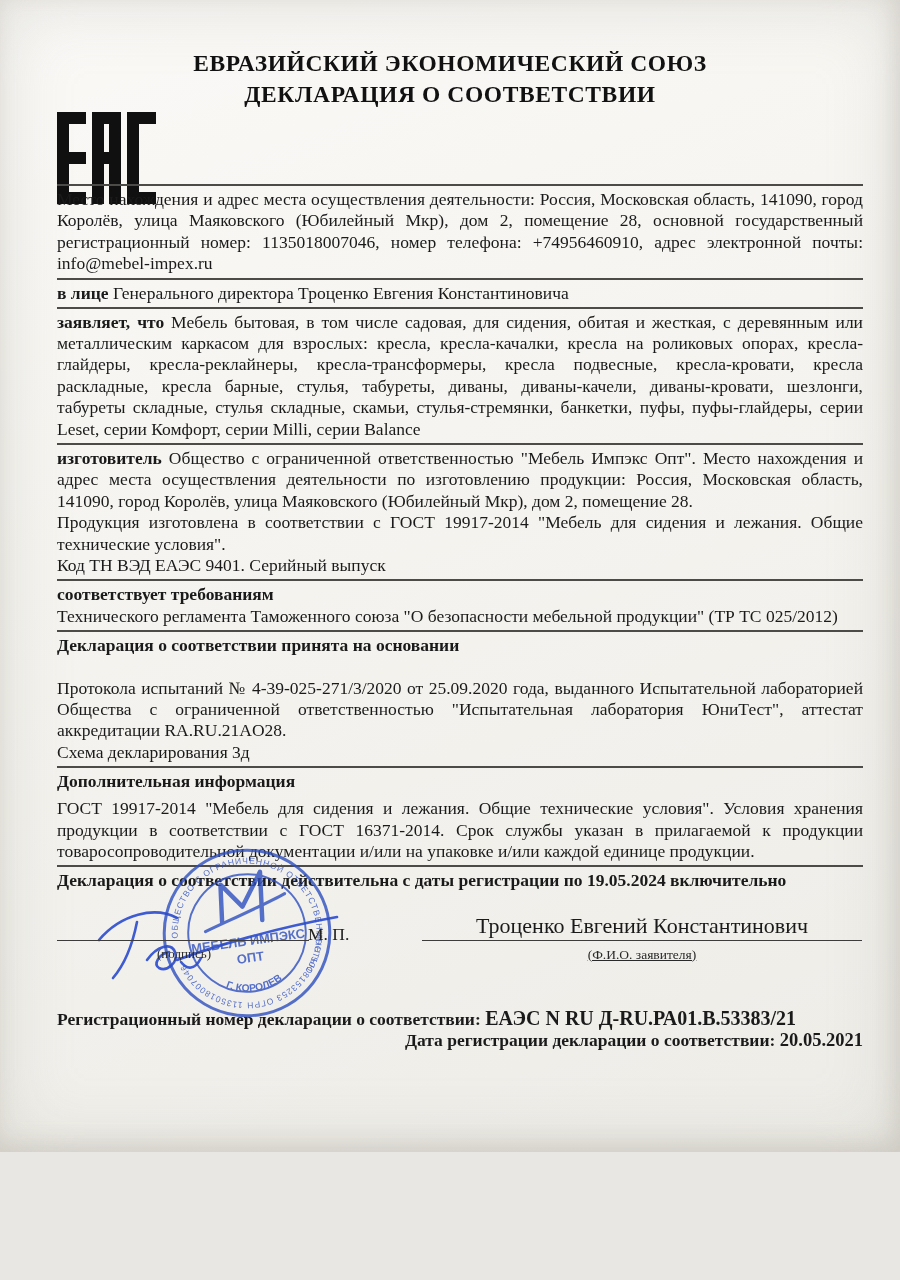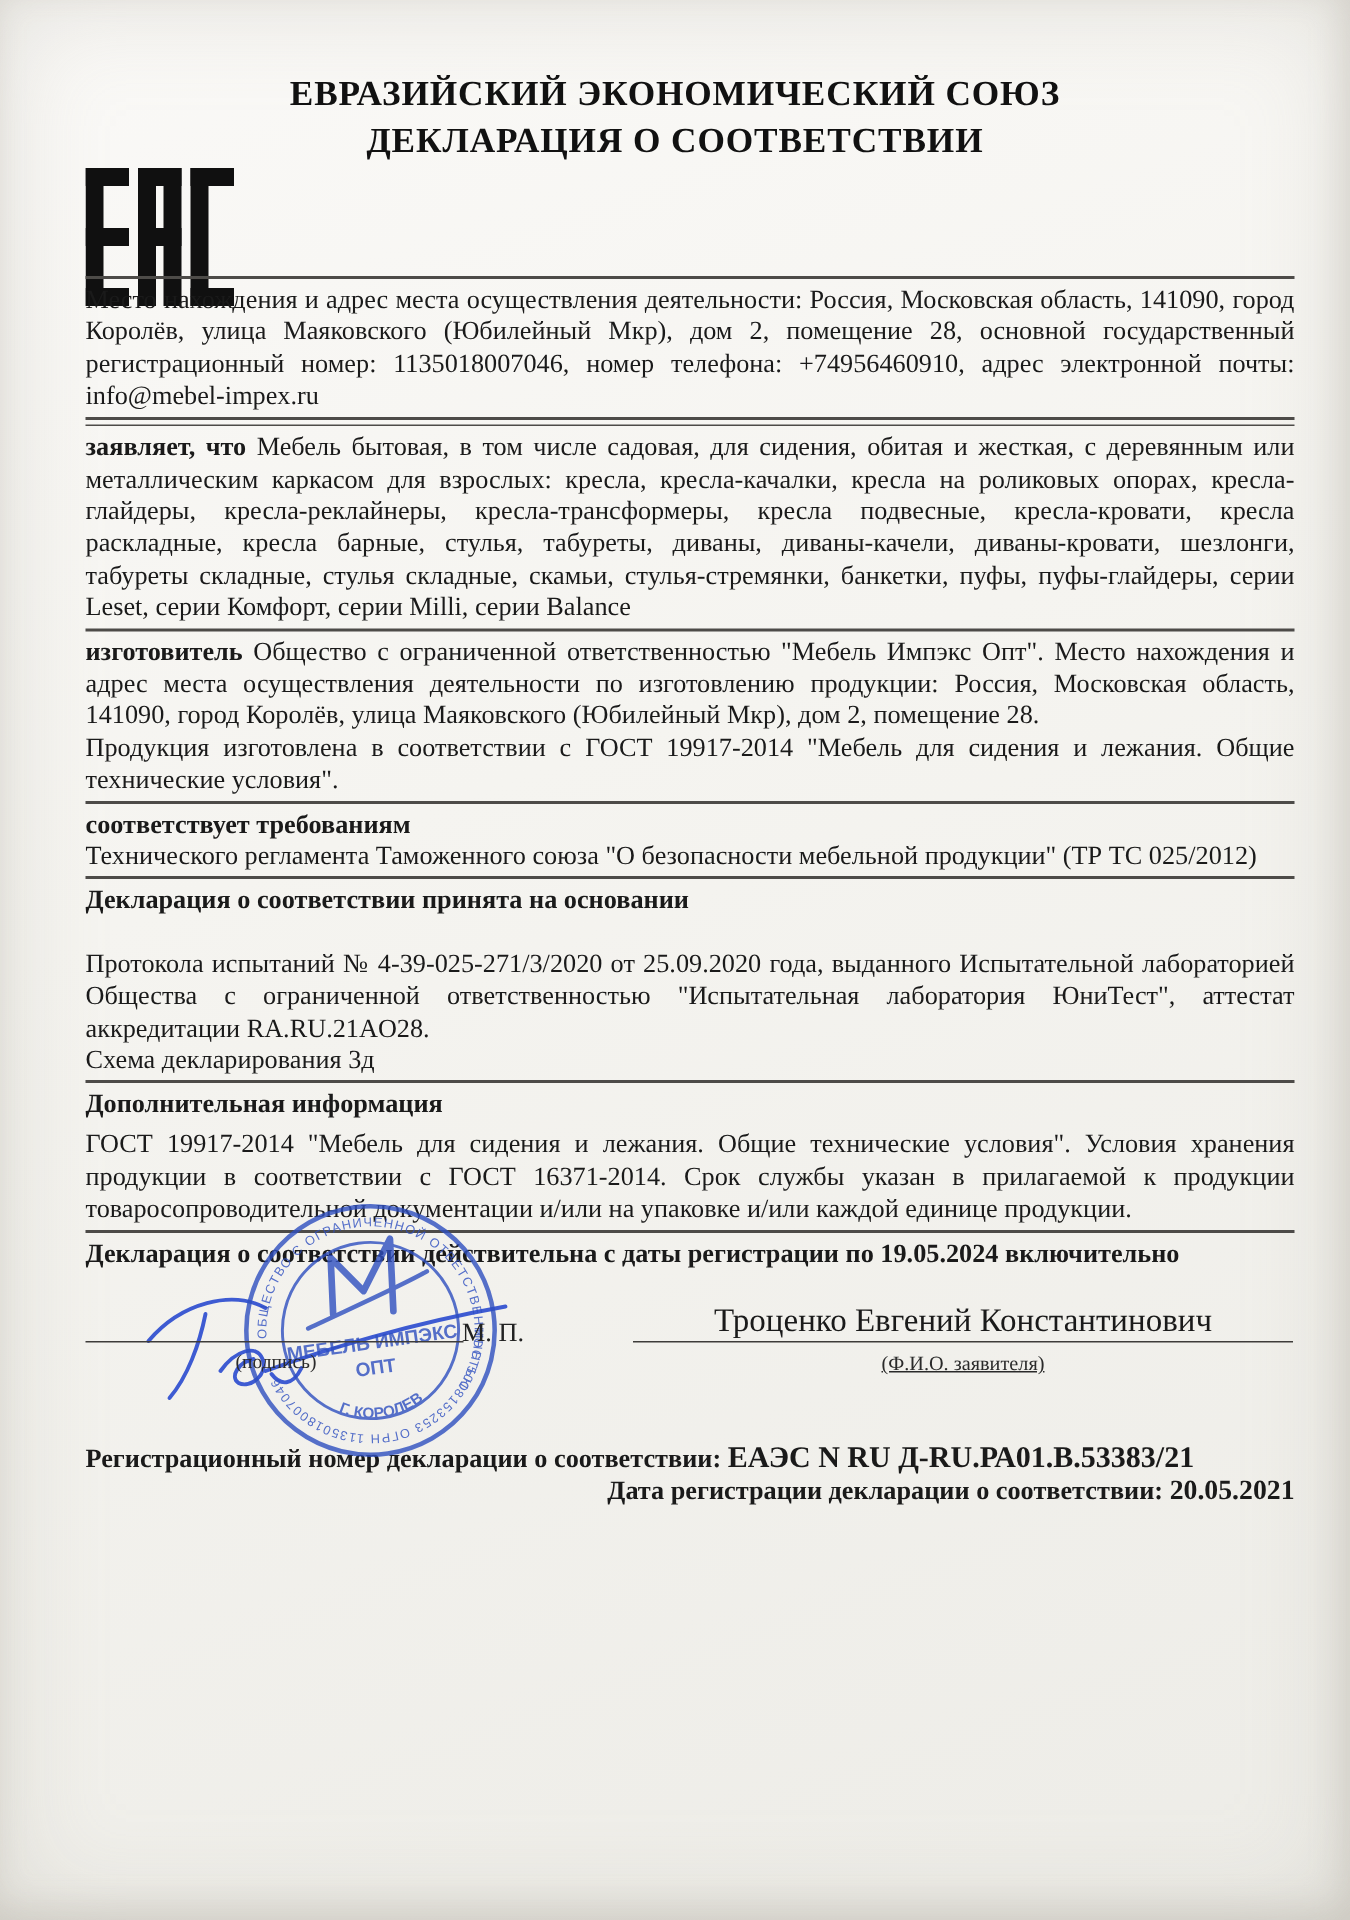--- a/index.html
+++ b/index.html
@@ -1,17 +1,17 @@
 <!DOCTYPE html>
 <html><head>
 <meta charset="utf-8">
 <style>
   html,body{margin:0;padding:0;background:#e8e7e3;}
   .page{
-    position:relative;width:900px;height:1280px;overflow:hidden;
+    position:relative;width:900px;height:1152px;overflow:hidden;
     background:linear-gradient(160deg,#faf9f7 0%,#f5f4f0 40%,#edece7 100%);
     box-shadow:inset 0 0 70px rgba(175,170,160,.32), inset -5px -8px 22px rgba(160,155,145,.28);
     font-family:"Liberation Serif","DejaVu Serif",serif;color:#1a1a1a;
   }
   .titles{position:absolute;top:48px;left:0;right:0;text-align:center;
     font-weight:bold;font-size:23.5px;line-height:31px;letter-spacing:.6px;color:#111;}
   .eac-logo{position:absolute;left:57px;top:112px;}
   .content{position:absolute;left:57px;top:181px;width:806px;
     font-size:17.5px;line-height:21.4px;text-align:justify;}
   .content p{margin:0;}
@@ -65,27 +65,29 @@
     </g>
   </svg>
 
   <div class="content">
 
     <div class="rule"></div>
 
     <p class="pad-t">Место нахождения и адрес места осуществления деятельности: Россия, Московская область, 141090, город Королёв, улица Маяковского (Юбилейный Мкр), дом 2, помещение 28, основной государственный регистрационный номер: 1135018007046, номер телефона: +74956460910, адрес электронной почты: info@mebel-impex.ru</p>
     <div class="rule"></div>
 
+    <p><b class="lead">в лице</b><span> Генерального директора Троценко Евгения Константиновича</span></p>
     <div class="rule thin"></div>
 
     <p class="pad-t"><b class="lead">заявляет, что</b><span> Мебель бытовая, в том числе садовая, для сидения, обитая и жесткая, с деревянным или металлическим каркасом для взрослых: кресла, кресла-качалки, кресла на роликовых опорах, кресла-глайдеры, кресла-реклайнеры, кресла-трансформеры, кресла подвесные, кресла-кровати, кресла раскладные, кресла барные, стулья, табуреты, диваны, диваны-качели, диваны-кровати, шезлонги, табуреты складные, стулья складные, скамьи, стулья-стремянки, банкетки, пуфы, пуфы-глайдеры, серии Leset, серии Комфорт, серии Milli, серии Balance</span></p>
     <div class="rule"></div>
 
     <p class="pad-t"><b class="lead">изготовитель</b><span> Общество с ограниченной ответственностью "Мебель Импэкс Опт". Место нахождения и адрес места осуществления деятельности по изготовлению продукции: Россия, Московская область, 141090, город Королёв, улица Маяковского (Юбилейный Мкр), дом 2, помещение 28.</span></p>
     <p>Продукция изготовлена в соответствии с ГОСТ 19917-2014 "Мебель для сидения и лежания. Общие технические условия".</p>
+    <p style="text-align:left;">Код ТН ВЭД ЕАЭС 9401. Серийный выпуск</p>
     <div class="rule"></div>
 
     <p class="heading">соответствует требованиям</p>
     <p class="pad-t">Технического регламента Таможенного союза "О безопасности мебельной продукции" (ТР ТС 025/2012)</p>
     <div class="rule"></div>
 
     <p class="heading">Декларация о соответствии принята на основании</p>
     <p class="pad-t" style="margin-top:21px;">Протокола испытаний № 4-39-025-271/3/2020 от 25.09.2020 года, выданного Испытательной лабораторией Общества с ограниченной ответственностью "Испытательная лаборатория ЮниТест", аттестат аккредитации RA.RU.21AO28.</p>
     <p style="text-align:left;">Схема декларирования 3д</p>
     <div class="rule thin"></div>

